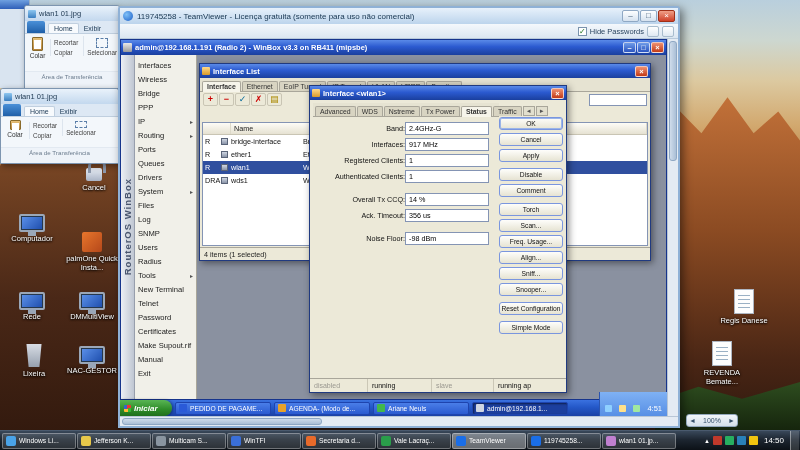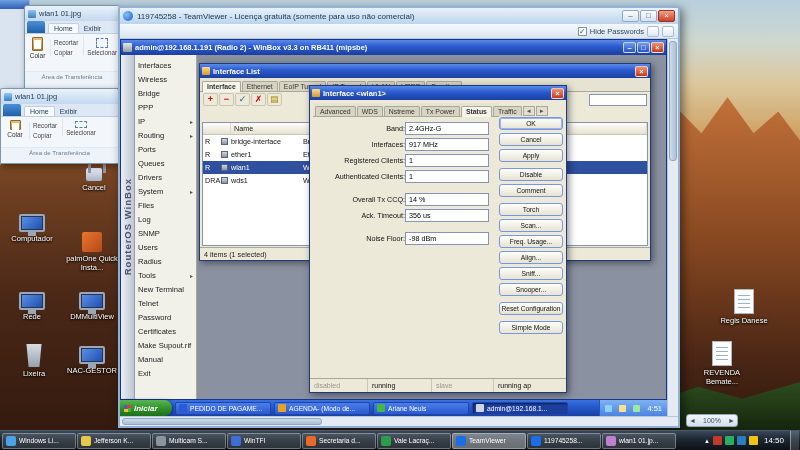--- a/index.html
+++ b/index.html
@@ -123,21 +123,21 @@
 .dstat span{padding:3px 0 0 4px;border-right:1px solid #cbc7b6;overflow:hidden;white-space:nowrap}
 .dim{color:#9a9890}
 
 
 .rtb{position:absolute;left:0;right:0;bottom:0;height:16px;background:linear-gradient(#3a71e0,#2458c8 45%,#1a41a5);display:flex;align-items:center;z-index:5}
 .rstart{width:52px;height:16px;background:linear-gradient(#59b554,#2d8b28 60%,#1f6f1c);border-radius:0 8px 8px 0;color:#fff;font-weight:bold;font-style:italic;font-size:8px;display:flex;align-items:center;padding-left:4px;box-shadow:1px 0 3px rgba(0,0,0,.4)}
 .flag{width:7px;height:7px;background:conic-gradient(#e33 0 25%,#3b3 0 50%,#fb3 0 75%,#36c 0);border-radius:1px;margin-right:3px}
 .rtask{flex:0 1 96px;height:13px;margin-left:3px;background:linear-gradient(#4a7ee8,#2a5ad0);border:1px solid #1e44ae;border-radius:2px;color:#fff;font-size:6.7px;display:flex;align-items:center;padding:0 3px;white-space:nowrap;overflow:hidden}
 .rtask.on{background:#1c3f9e;box-shadow:inset 1px 1px 2px rgba(0,0,0,.5)}
 .rtico{width:8px;height:8px;border-radius:1px;margin-right:3px;flex:none}
-.rtray{margin-left:auto;height:16px;background:linear-gradient(#7fb1f4,#4a84e0);border-left:1px solid #2a54b0;display:flex;align-items:center;padding:0 5px;gap:7px}
+.rtray{margin-left:auto;height:16px;background:linear-gradient(#7fb1f4,#4a84e0);border-left:1px solid #2a54b0;display:flex;align-items:center;padding:16px 5px;gap:7px}
 .rti{width:7px;height:7px;border-radius:1px}
 .rclock{color:#fff;font-size:7.5px}
 
 
 .htb{position:absolute;left:0;top:430px;width:800px;height:20px;z-index:6;background:linear-gradient(#39485a,#1d2631 45%,#0c1117);display:flex;align-items:center;padding-left:2px;border-top:1px solid #4a5a6e}
 .htask{width:74px;height:16px;margin-right:1px;background:rgba(255,255,255,.13);border:1px solid rgba(255,255,255,.32);border-radius:2px;color:#fff;font-size:6.7px;display:flex;align-items:center;white-space:nowrap;overflow:hidden;flex:none}
 .htask.on{background:rgba(255,255,255,.38)}
 .hico{width:10px;height:10px;border-radius:2px;margin:0 3px;flex:none}
 .htray{margin-left:auto;display:flex;align-items:center;gap:3px;padding-right:1px}
 .hup{color:#fff;font-size:6px}

